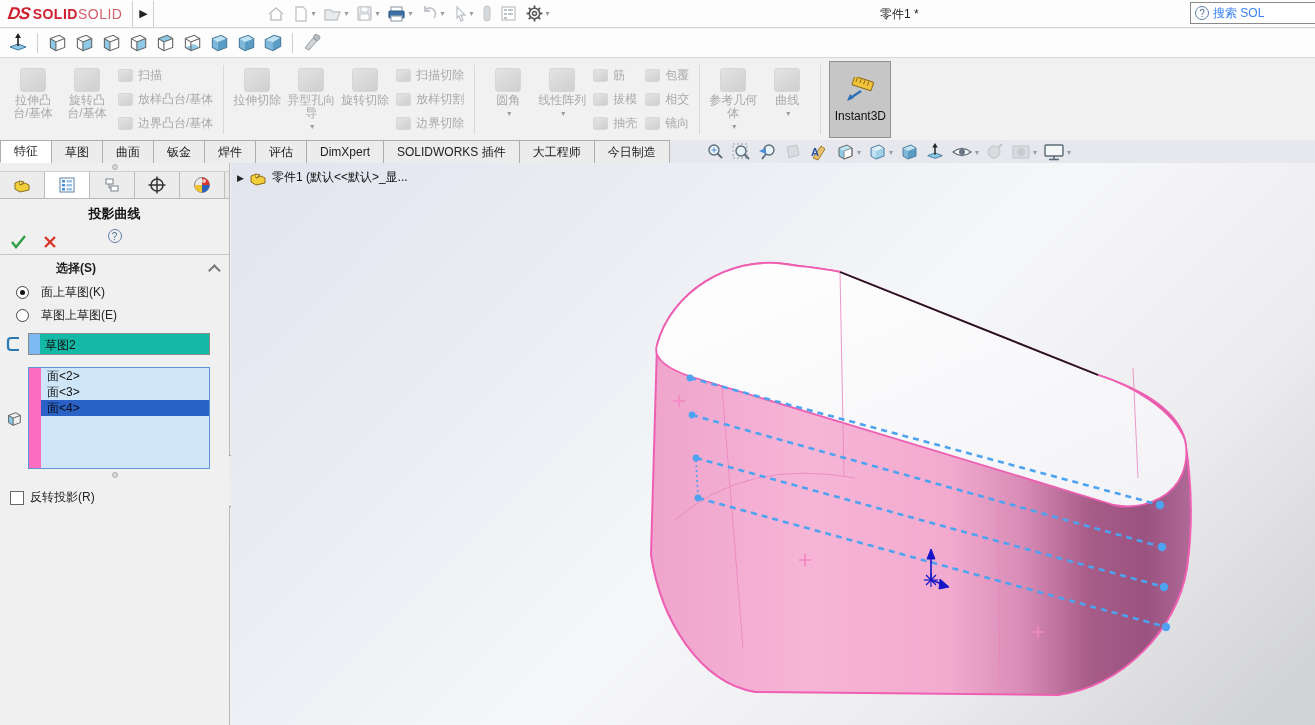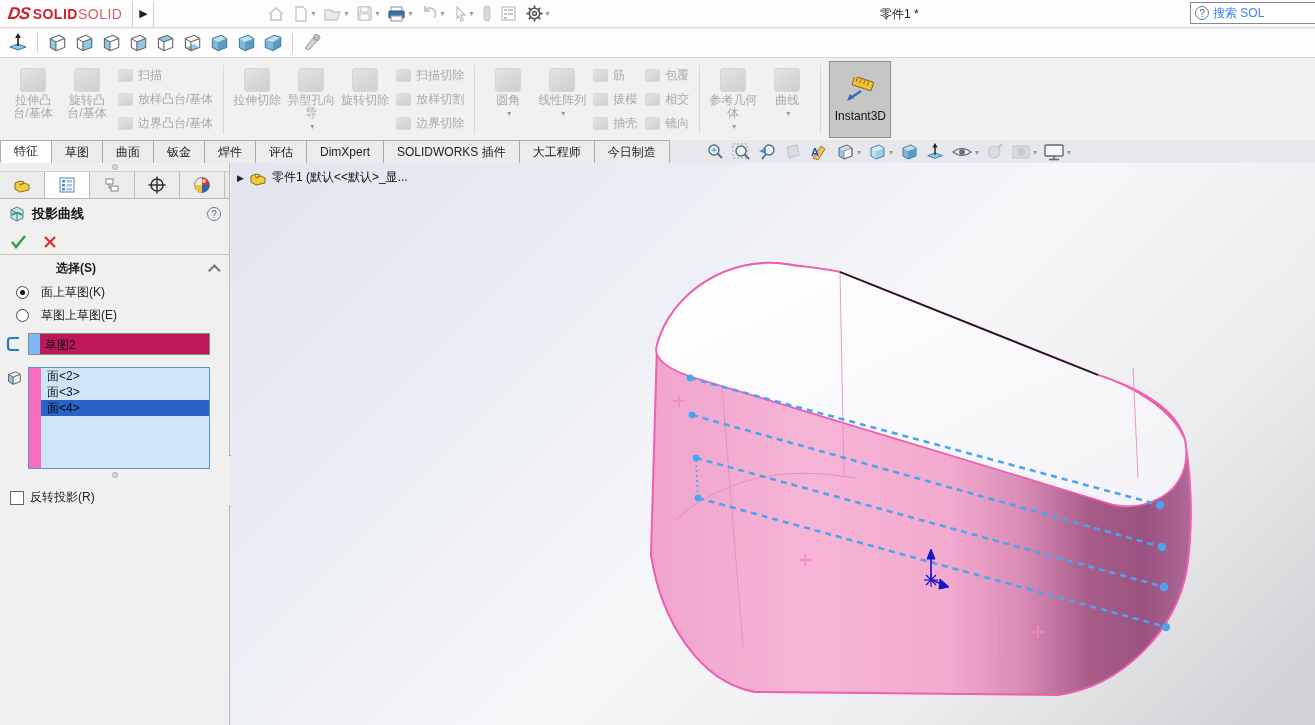--- a/index.html
+++ b/index.html
@@ -49,33 +49,33 @@
   .hud { position:absolute; left:705px; top:2px; display:flex; align-items:center; gap:6px; }
   .hud .hbtn { display:flex; align-items:center; }
 
   
   .panel { position:absolute; left:0; top:163px; width:230px; height:562px; background:#f0f0f0; border-right:1px solid #b9b9b9; }
   .topsplit { height:9px; border-bottom:1px solid #cfcfcf; position:relative; background:#efefef; }
   .dot { width:6px; height:6px; border-radius:50%; background:#d9d9d9; border:1px solid #b0b0b0; position:absolute; left:112px; }
   .ptabs { display:flex; height:27px; background:#e9e9e9; border-bottom:1px solid #b9b9b9; }
   .ptab { width:45px; display:flex; align-items:center; justify-content:center; border-right:1px solid #bdbdbd; background:#ececec; cursor:pointer; }
   .ptab.active { background:#ffffff; }
-  .pm-head { display:flex; align-items:center; gap:6px; height:30px; padding:0 8px; }
+  .pm-head { display:flex; align-items:center; gap:6px; height:30px; padding:0 8px;flex-direction:column; }
   .pm-title { font-weight:bold; font-size:13px; color:#111; flex:1; }
   .pm-actions { display:flex; align-items:center; gap:16px; height:26px; padding:0 10px; border-bottom:1px solid #c4c4c4; }
   .sect { display:flex; align-items:center; height:26px; padding:0 8px; }
   .sect .st { font-weight:bold; color:#1a1a1a; flex:1;margin-left:48px; }
   .chev { width:9px; height:9px; border-left:2px solid #777; border-top:2px solid #777; transform:rotate(45deg) translateY(3px); }
   .typlabel { padding:2px 8px 4px; color:#222; }
   .radio-row { display:flex; align-items:center; gap:12px; padding:3px 0 3px 16px; }
   .radio { width:13px; height:13px; border:1px solid #444; border-radius:50%; background:#fff; position:relative; flex:0 0 auto; }
   .radio.sel::after { content:""; position:absolute; left:3px; top:3px; width:5px; height:5px; border-radius:50%; background:#111; }
   .selrow { display:flex; align-items:flex-start; gap:3px; padding-left:3px; margin-top:6px; }
   .selrow .rowicon { width:22px; display:flex; justify-content:center; padding-top:2px; }
-  .sketchbox { display:flex; width:182px; height:22px; border:1px solid #8a8a8a; background:#be185d; }
+  .sketchbox { display:flex; width:182px; height:22px; border:1px solid #8a8a8a; background:#14b8a6; }
   .stripe-b { width:11px; background:#7cb9f2; }
   .sketchval { padding:3px 5px; color:#111; }
   .facebox { display:flex; width:182px; height:102px; border:1px solid #5a96d2; background:#fff; }
   .stripe-p { width:12px; background:#fa6cbe; }
   .facelist { flex:1; background:#cfe6f8; overflow:hidden; }
   .face-item { height:16px; line-height:16px; padding-left:6px; color:#111; cursor:pointer; }
   .face-item.sel { background:#2a62c5; color:#0a0a14; }
   .handle-row { position:relative; height:12px; }
   .chk-row { display:flex; align-items:center; gap:6px; padding:8px 0 0 10px; }
   .chkbox { width:14px; height:14px; border:1px solid #666; background:#fff; flex:0 0 auto; }
@@ -609,21 +609,21 @@
           <svg width="16" height="18" viewBox="0 0 16 18">
             <path d="M13 3 L5 3 Q2 3 2 6 L2 12 Q2 15 5 15 L13 15" fill="none" stroke="#2a7ab8" stroke-width="2.2"></path>
           </svg>
         </span>
       <div class="sketchbox">
         <div class="stripe-b"></div>
         <div class="sketchval">草图2</div>
       </div>
     </div>
 
-    <div class="selrow" style="margin-top:12px;">
+    <div class="selrow" style="margin-top:12px;align-items:center;">
       <span class="rowicon">
           <svg width="18" height="18" viewBox="0 0 20 20">
             <polygon points="4,6 9,9 9,17 4,14" fill="#8ecae6"></polygon>
             <g stroke="#555" fill="none">
               <path d="M4 6 L12 3 L17 6 L17 14 L9 17 L4 14 Z"></path>
               <path d="M4 6 L9 9 L17 6 M9 9 L9 17"></path>
             </g>
           </svg>
         </span>
       <div class="facebox">

